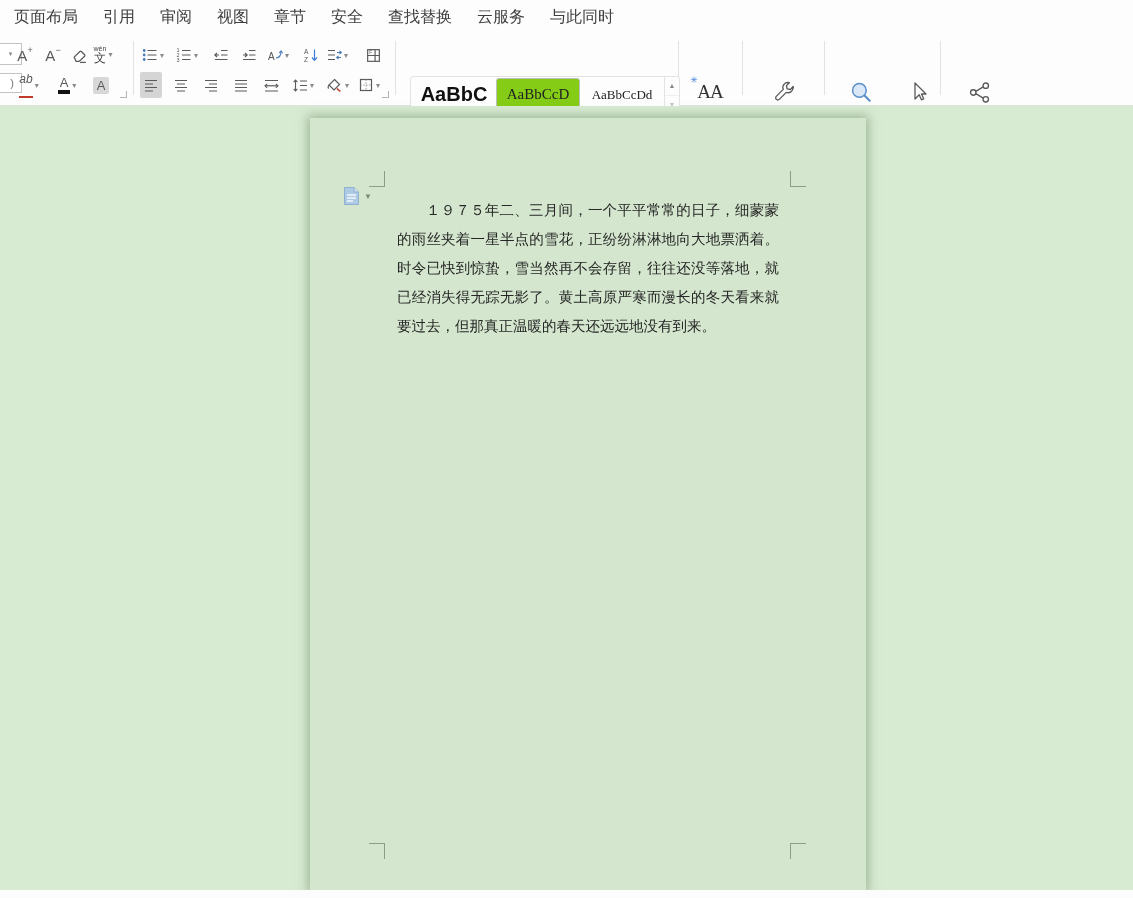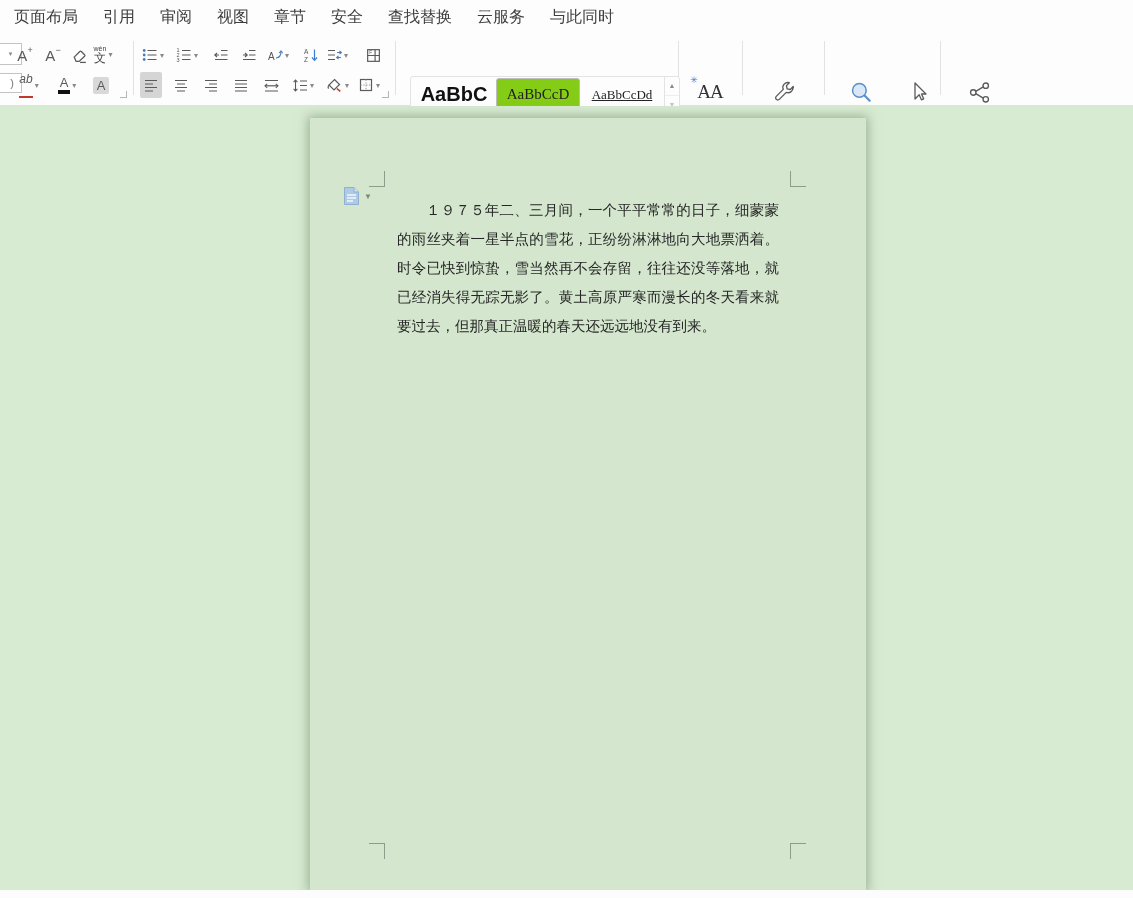--- a/index.html
+++ b/index.html
@@ -33,21 +33,21 @@
   .partial { overflow:hidden; border:1px solid #c4c4c4; border-left:none; background:#fff; }
 
   
   .gallery { position:absolute; left:410px; top:41px; width:270px; height:57px; border:1px solid #e3e3e3;
     border-radius:3px; display:flex; background:#fdfdfd;justify-content:flex-end; }
   .style-card { width:84px; height:53px; margin-top:1px; display:flex; flex-direction:column; align-items:center;
     justify-content:center; border:1px solid transparent; border-radius:3px; cursor:default; }
   .style-card.sel { border-color:#bdbdbd; background:#84cc16; }
   .prev1 { font:700 20px "Liberation Sans",sans-serif; color:#111; }
   .prev2 { font:15px "Liberation Serif",serif; color:#222; }
-  .prev3 { font:13px "Liberation Serif",serif; color:#222;text-decoration:underline; }
+  .prev3 { font:13px "Liberation Serif",serif; color:#222; }
   .style-name { font-size:12px; color:#555; margin-top:3px; white-space:nowrap; }
   .gal-scroll { width:15px; border-left:1px solid #e3e3e3; display:flex; flex-direction:column; }
   .gal-btn { flex:1; display:flex; align-items:center; justify-content:center; font-size:7px; color:#888;
     background:transparent; border:none; border-bottom:1px solid #eee; flex-direction:column; line-height:1; }
   .gal-btn:last-child { border-bottom:none; }
   .gal-more-bar { width:7px; height:1px; background:#888; margin-bottom:1px; }
 
   
   .bigbtn { position:absolute; top:40px; height:58px; display:flex; flex-direction:column; align-items:center;
     justify-content:flex-start; background:transparent; border:none; cursor:default; }

